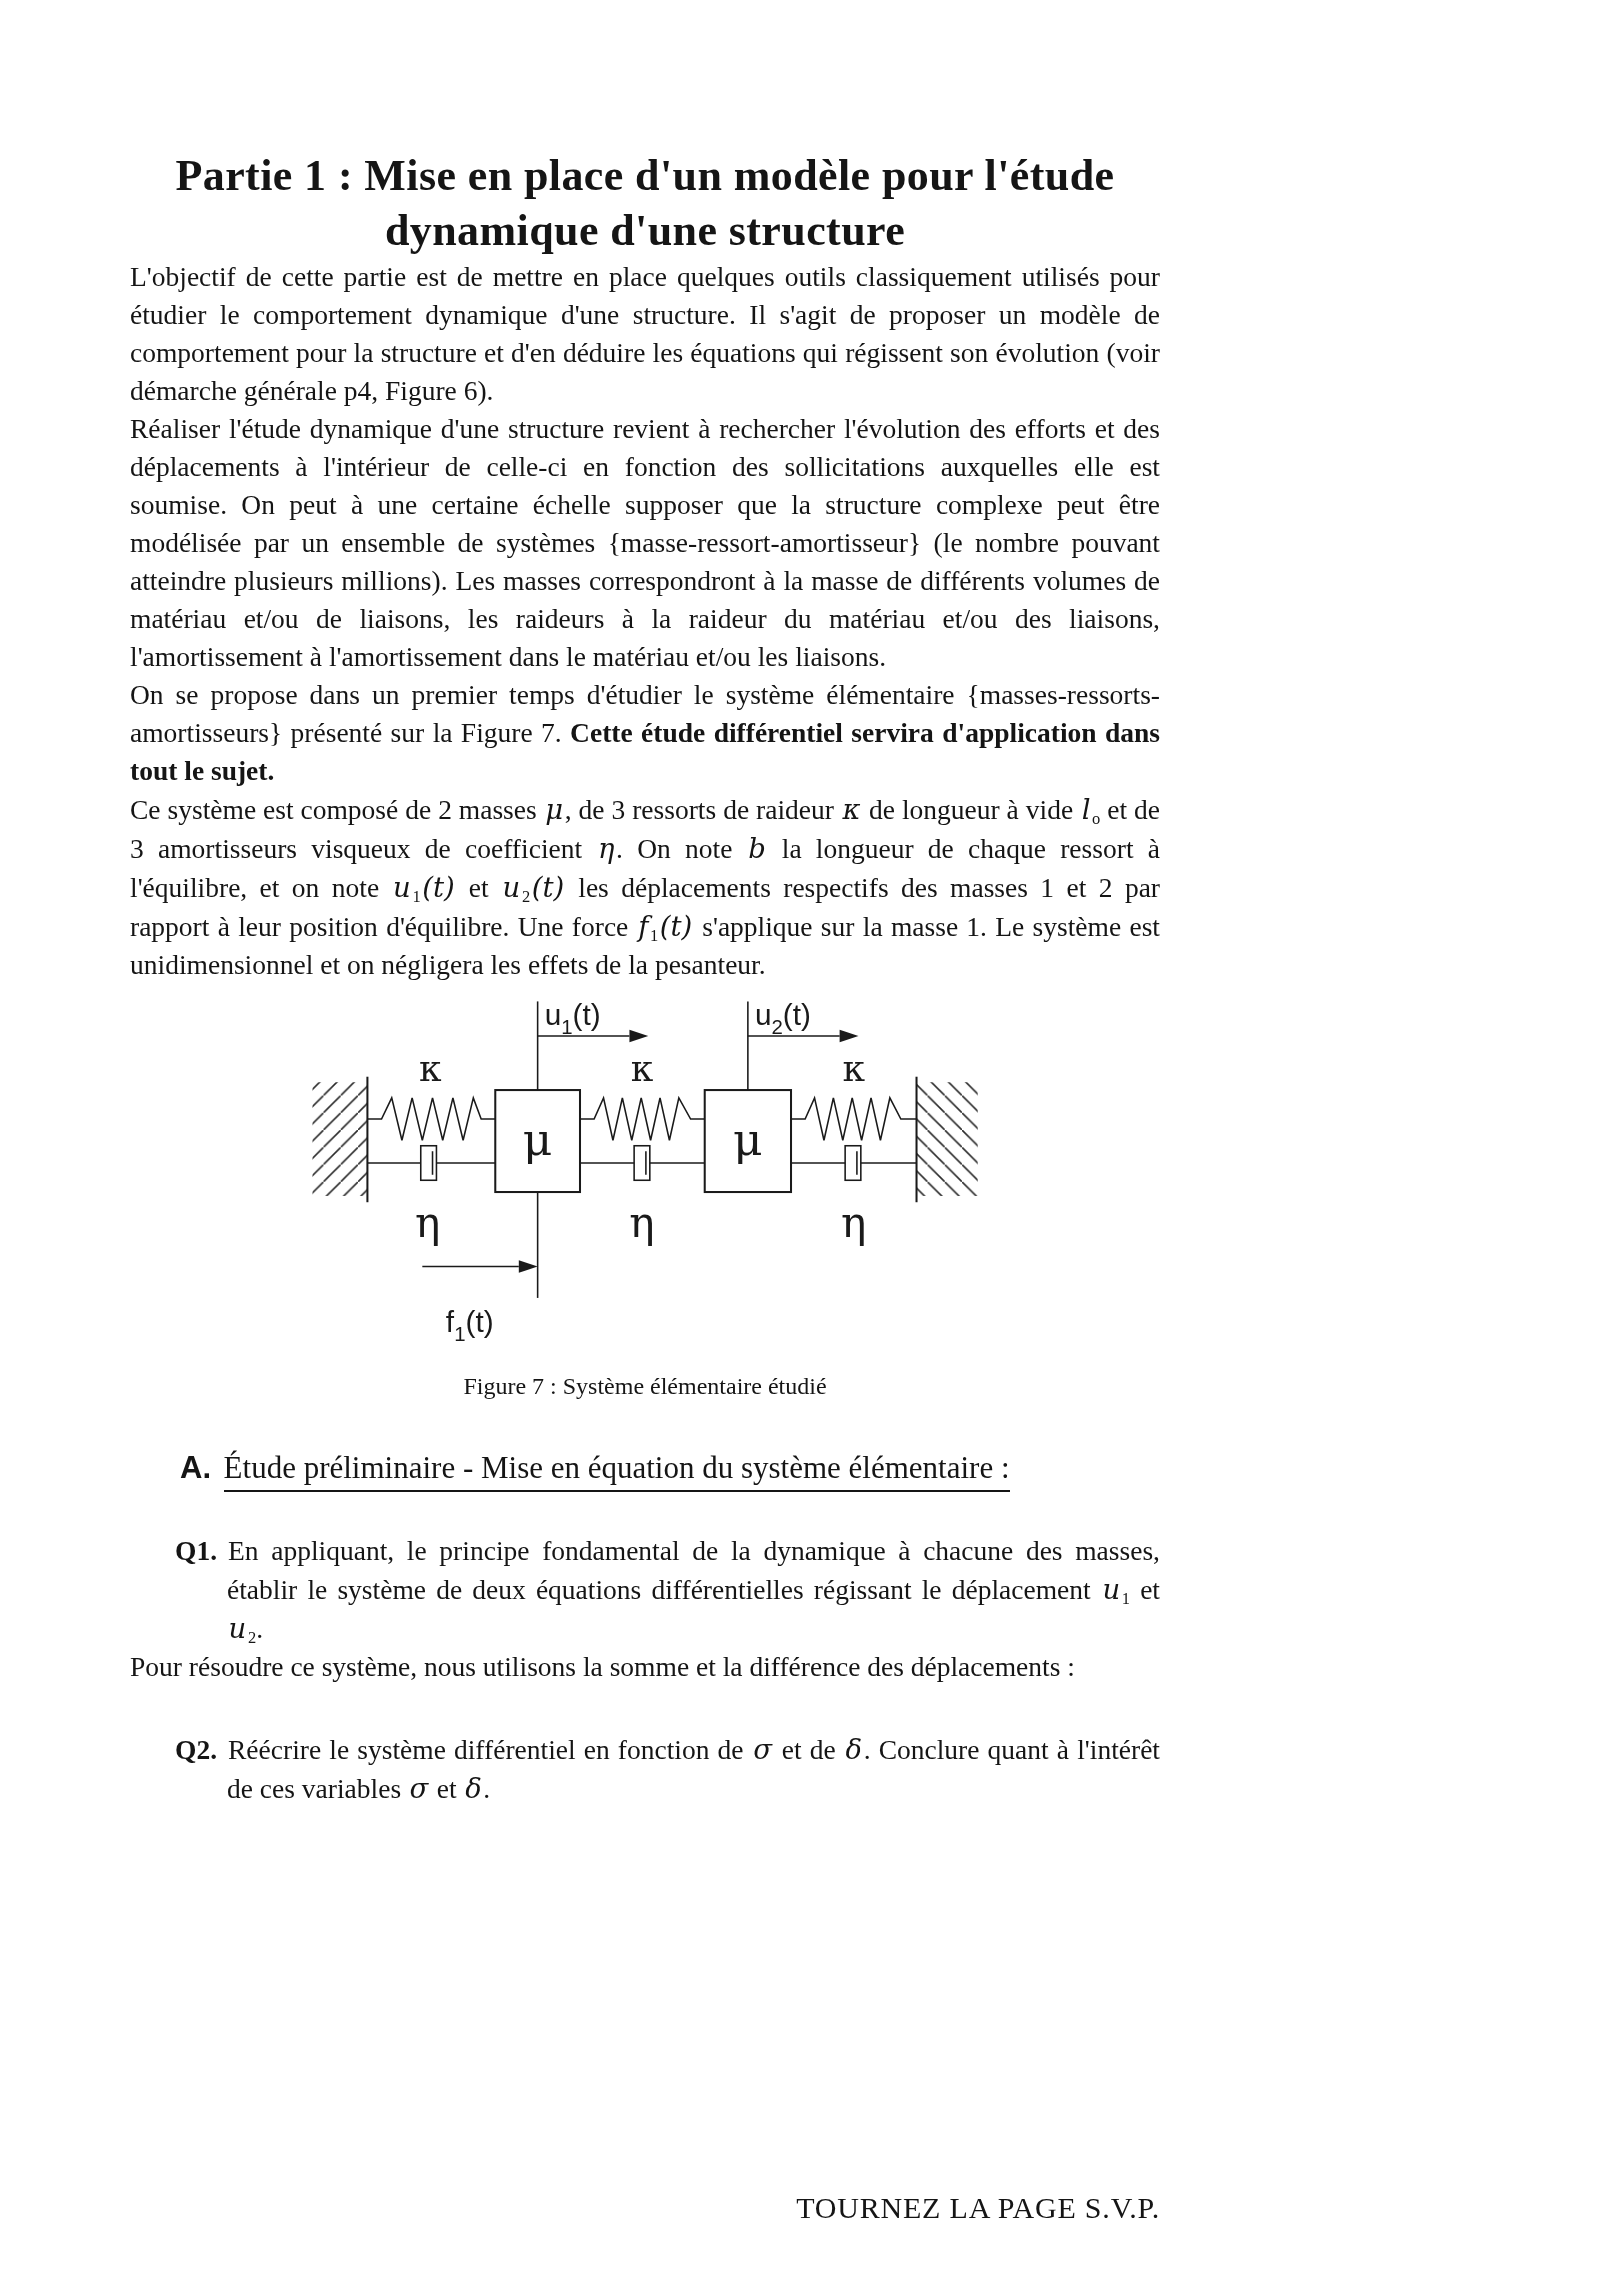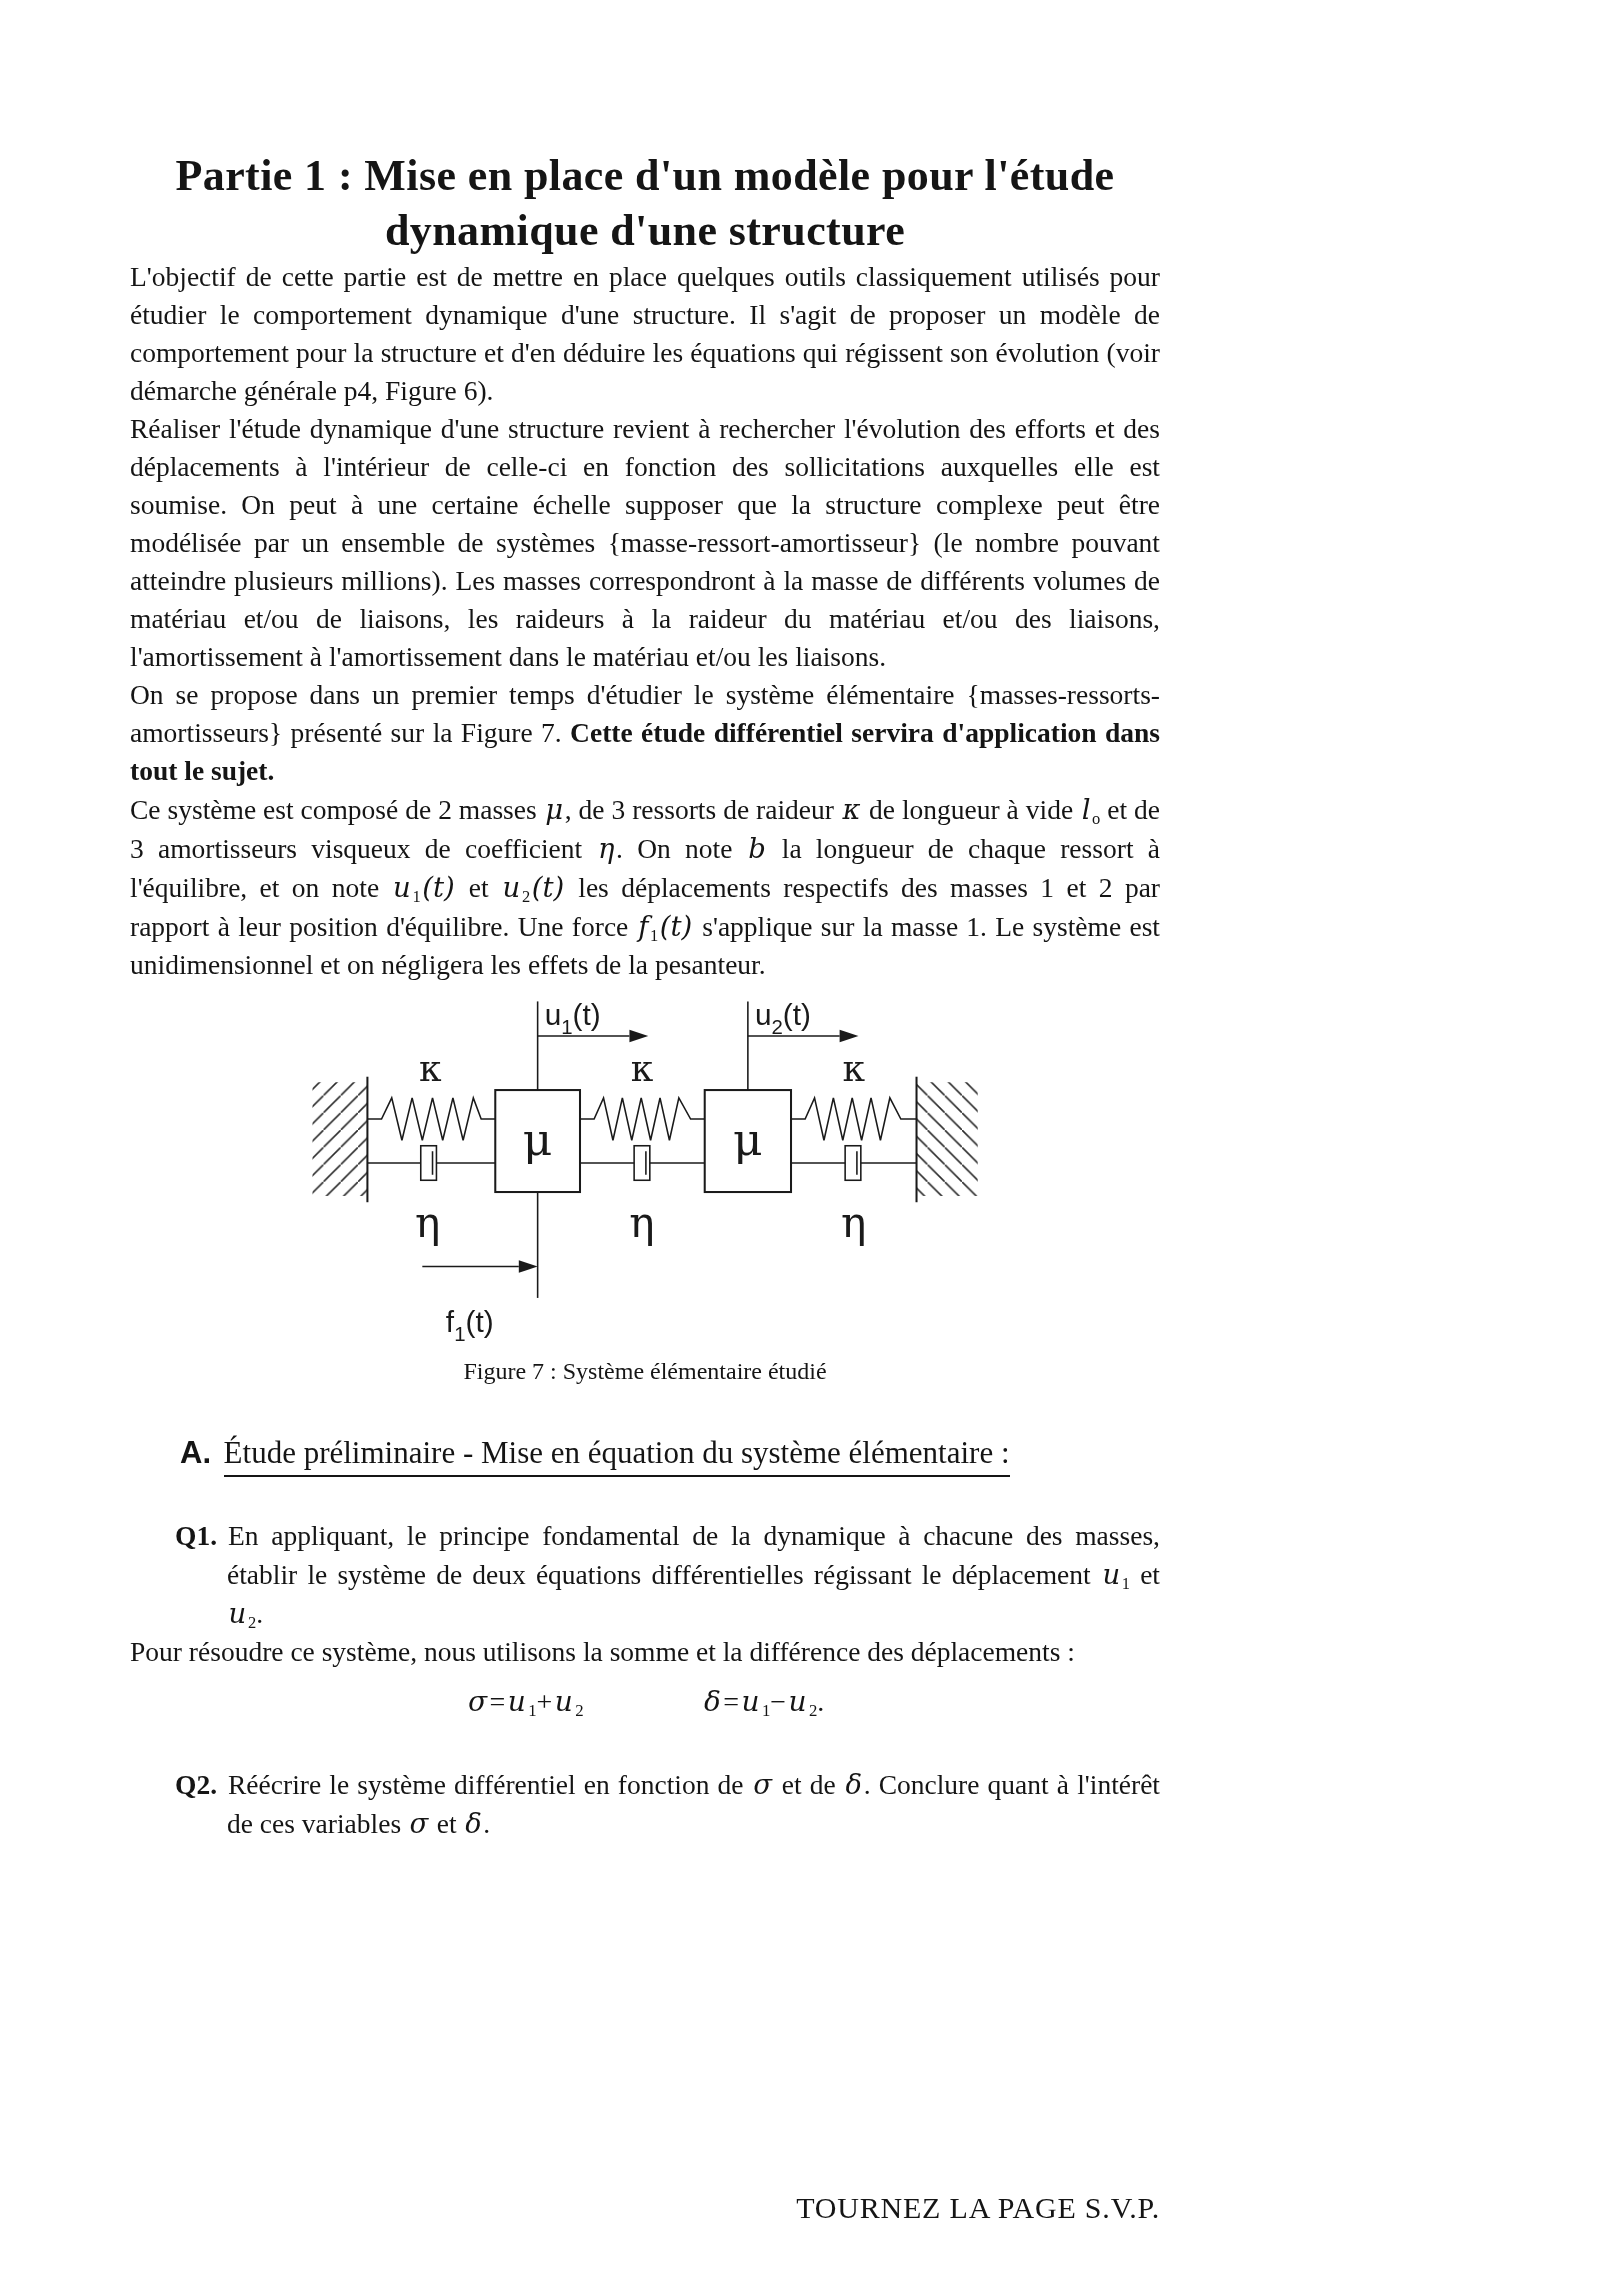--- a/index.html
+++ b/index.html
@@ -27,21 +27,21 @@
   .mt-p1{margin-top:55px;}
   .mt-par{margin-top:36px;}
   .mt-small{margin-top:9.4px;}
   .b{font-weight:bold;}
   .m{font-style:italic;font-family:"DejaVu Serif",serif;padding:0 1.6px;}
   .sb{font-size:0.6em;vertical-align:-0.3em;line-height:0;font-style:normal;}
   
   .fig{margin:7.9px auto 0;width:691px;text-align:center;}
   .fig svg{display:block;margin:0 auto;}
   .caption{
-    margin-top:11px;
+    margin-top:26px;
     font-size:24px;line-height:30px;
     text-align:center;color:#151515;
   }
   .svg-line{stroke:#1a1a1a;stroke-width:2;fill:none;}
   .svg-thick{stroke:#1a1a1a;stroke-width:2.6;fill:none;}
   .svg-fill{fill:#1a1a1a;}
   .greek{font-family:"DejaVu Serif",serif;fill:#1a1a1a;}
   .figsans{font-family:"Liberation Sans","DejaVu Sans",sans-serif;fill:#1a1a1a;}
   
   .secA{
@@ -188,24 +188,20 @@
   <div class="secA">
     <span class="secA-label">A.</span><span class="secA-text">Étude préliminaire - Mise en équation du système élémentaire :</span>
   </div>
 
   <div class="question">
     <span class="qlabel">Q1.</span><span><span>En appliquant, le principe fondamental de la dynamique à chacune des masses, établir le système de deux équations différentielles régissant le déplacement </span><span class="m">u</span><span class="sb">1</span><span> et </span><span class="m">u</span><span class="sb">2</span><span>.</span></span>
   </div>
 
   <p class="body mt-resoudre">Pour résoudre ce système, nous utilisons la somme et la différence des déplacements :</p>
 
-  <div class="equations">
-    <span class="eq"><span class="m">σ</span><span>=</span><span class="m">u</span><span class="sb">1</span><span>+</span><span class="m">u</span><span class="sb">2</span></span>
-    <span class="eq"><span class="m">δ</span><span>=</span><span class="m">u</span><span class="sb">1</span><span>−</span><span class="m">u</span><span class="sb">2</span><span>.</span></span>
-  </div>
 
   <div class="question mt-q2">
     <span class="qlabel">Q2.</span><span><span>Réécrire le système différentiel en fonction de </span><span class="m">σ</span><span> et de </span><span class="m">δ</span><span>. Conclure quant à l'intérêt de ces variables </span><span class="m">σ</span><span> et </span><span class="m">δ</span><span>.</span></span>
   </div>
 
   <div class="turnpage">TOURNEZ LA PAGE S.V.P.</div>
 
 </div>
 
 

